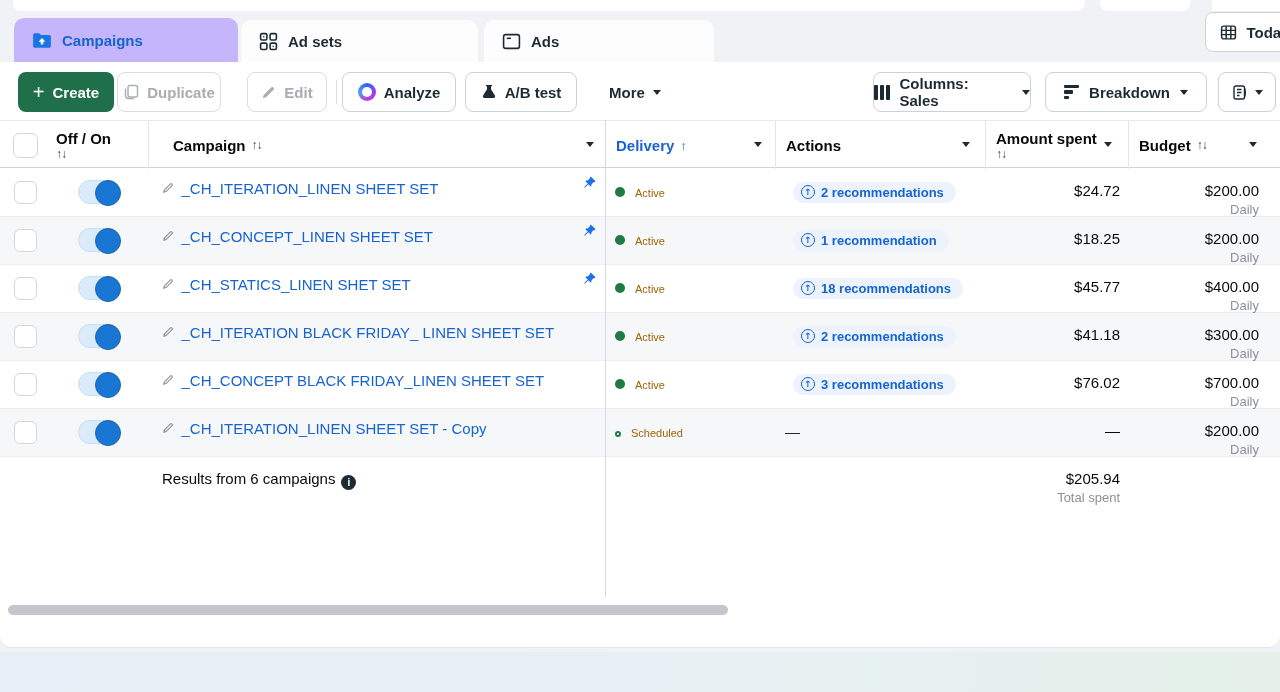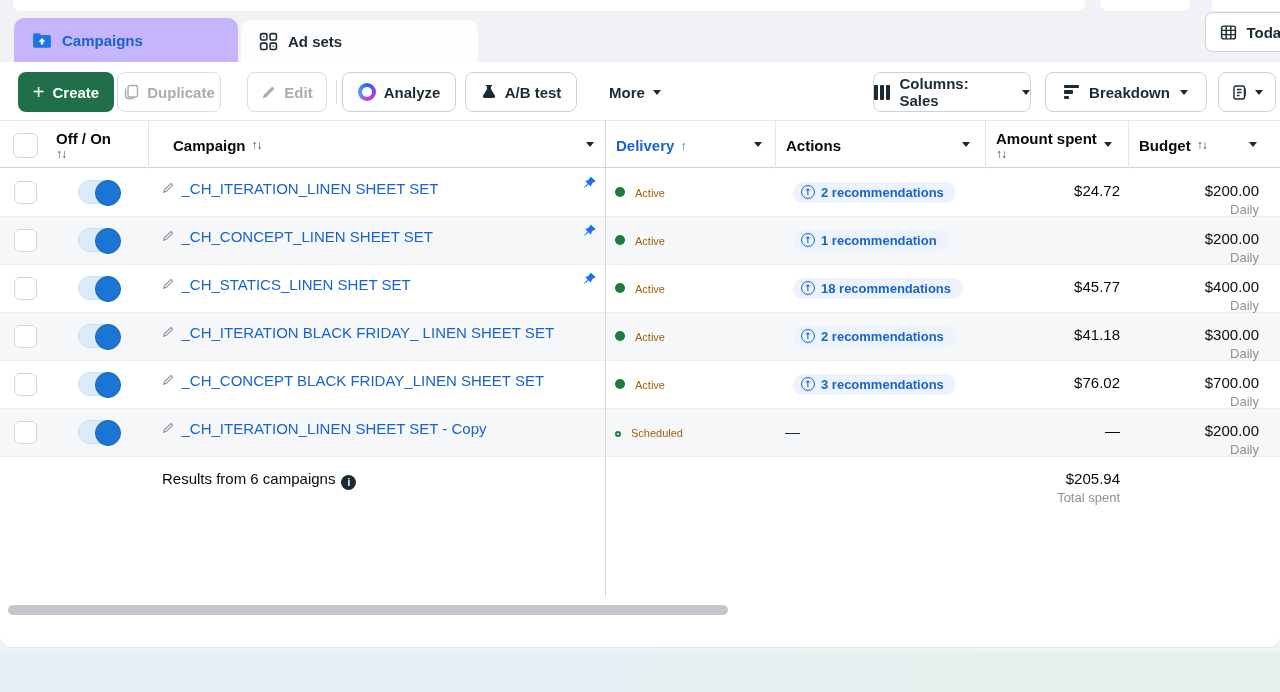--- a/index.html
+++ b/index.html
@@ -112,20 +112,27 @@
     <svg width="19" height="19" viewBox="0 0 18 18" fill="none" stroke="#1c2b33" stroke-width="1.5">
       <rect x="1.5" y="1.5" width="6" height="6" rx="1.4"></rect>
         <rect x="10.5" y="1.5" width="6" height="6" rx="1.4"></rect>
       <rect x="1.5" y="10.5" width="6" height="6" rx="1.4"></rect>
         <rect x="10.5" y="10.5" width="6" height="6" rx="1.4"></rect>
       <rect x="3.9" y="3.9" width="1.2" height="1.2" fill="#1c2b33" stroke="none"></rect>
       <rect x="12.9" y="12.9" width="1.2" height="1.2" fill="#1c2b33" stroke="none"></rect>
     </svg>
     <span>Ad sets</span>
   </div>
+  <div class="tab inactive" style="left:484px;top:20px;width:230px;height:42px;">
+    <svg width="19" height="19" viewBox="0 0 18 18" fill="none" stroke="#1c2b33" stroke-width="1.5">
+      <rect x="1.5" y="2.5" width="15" height="13" rx="2"></rect>
+        <path d="M4.5 6h4"></path>
+    </svg>
+    <span>Ads</span>
+  </div>
   <div class="tabline"></div>
 
   <div class="btn" style="left:1205px;top:12px;width:100px;gap:9px;">
     <svg width="17" height="17" viewBox="0 0 16 16" fill="none" stroke="#1c2b33" stroke-width="1.4">
       <rect x="1.5" y="2" width="13" height="12" rx="2"></rect>
         <path d="M1.5 6h13M5.8 2v12M10.2 2v12M1.5 10h13"></path>
     </svg>
     <span>Today</span>
   </div>
 
@@ -263,20 +270,21 @@
           <a class="camplink">_CH_CONCEPT_LINEN SHEET SET</a>
           <svg class="abs" style="left:420px;top:-4px;" width="14" height="14" viewBox="0 0 16 16">
               <path fill="#1b74e4" d="M9.4 1c.3-.3.8-.3 1.1 0l4.5 4.5c.3.3.3.8 0 1.1-.4.4-1.1.5-1.6.3l-2.5 2.5c.2.8 0 1.7-.6 2.3l-.4.4-2.7-2.7-3.7 3.7c-.2.2-.5.2-.7 0s-.2-.5 0-.7l3.7-3.7L3.8 6l.4-.4c.6-.6 1.5-.8 2.3-.6L9 2.6c-.2-.6-.1-1.2.4-1.6z"></path>
             </svg>
         </div>
         <div class="cell" style="left:615px;top:14px;"><span class="dot"></span><span class="statustxt">Active</span></div>
         <div class="cell" style="left:793px;top:12px;"><span class="pill">
               <span class="recicon">↑</span>
               <span>1 recommendation</span>
             </span></div>
+        <div class="cell num" style="left:985px;top:13px;width:135px;text-align:right;">$18.25</div>
         <div class="cell" style="left:1128px;top:13px;width:131px;text-align:right;">
             <div class="num">$200.00</div>
             <div class="sub">Daily</div>
           </div>
       </div>
 
       <div class="row" style="top:145px;">
         <div class="cell" style="left:14px;top:12px;"><span class="checkbox"></span></div>
         <div class="cell" style="left:78px;top:11px;"><span class="toggle"><span class="knob"></span></span></div>
         <div class="cell" style="left:162px;top:11px;width:443px;">

